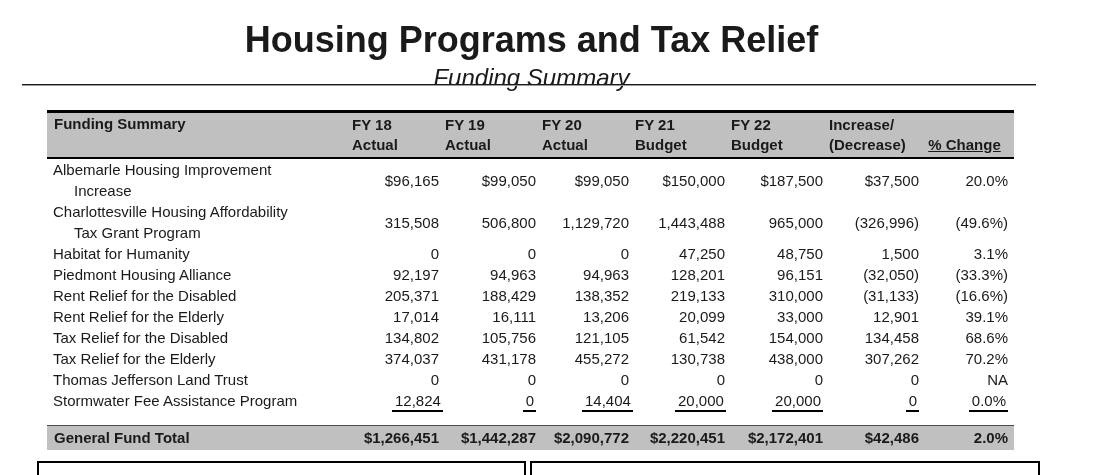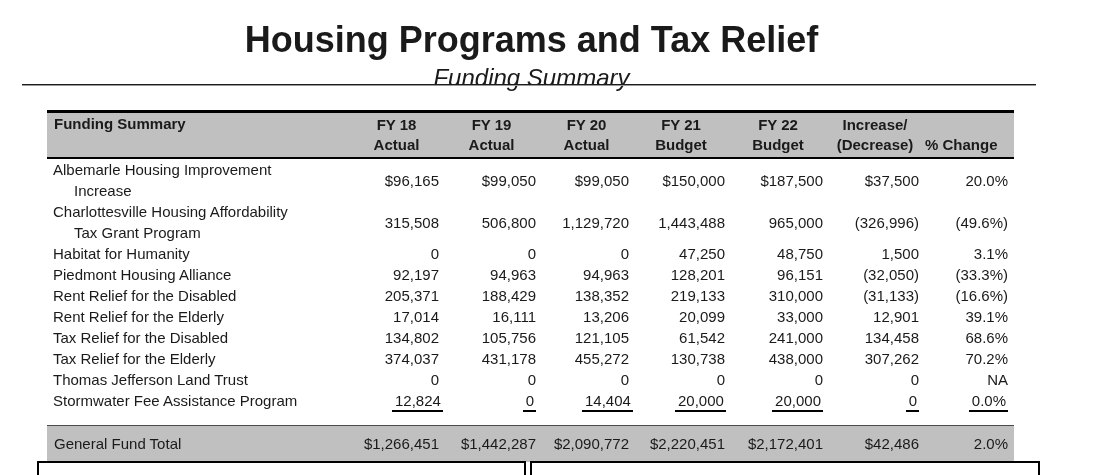--- a/index.html
+++ b/index.html
@@ -37,39 +37,39 @@
   thead th {
     background: var(--header-bg, #c0c0c0);
     border-top: 3px solid #000;
     border-bottom: 2px solid #000;
     font-weight: bold;
     vertical-align: top;
     height: 43px;
     padding: 2px 4px 2px 0;
   }
   thead th.h-label { text-align: left; padding-left: 7px; font-size: 15px; }
-  thead th .hline { display: block; text-align: center; line-height: 20px; height: 20px; }
-  thead th.h-pct .hline { text-align: left; padding-right: 6px; }
+  thead th .hline { display: block; text-align: left; line-height: 20px; height: 20px; }
+  thead th.h-pct .hline { text-align: center; padding-right: 6px; text-decoration: underline; }
 
   tbody td { vertical-align: middle; padding: 0; }
   td.name { text-align: left; padding-left: 6px; line-height: 21px; vertical-align: top; margin-top: 16px; }
   td.name .indent { padding-left: 21px; }
   td.num { text-align: right; padding-right: 6px; white-space: nowrap; }
   tr.two-line td { height: 42px; }
   tr.one-line td { height: 21px; }
 
   span.u { border-bottom: 2px solid #000; padding: 0 2px 1px 3px; margin-left: 40px; }
 
   tr.spacer td { height: 14px; }
 
   tr.total td {
     background: var(--total-bg, #c0c0c0);
     border-top: 1px solid #4a4a4a;
-    font-weight: normal;
-    height: 37px;
+    font-weight: bold;
+    height: 25px;
   }
   tr.total td.name { vertical-align: middle; padding-left: 7px; }
 
   
   .bottom-panel { position: absolute; top: 461px; height: 40px; border: 2px solid #000; background: #fff; }
   .bottom-panel.left  { left: 37px;  width: 489px; }
   .bottom-panel.right { left: 530px; width: 510px; }
 </style>
 </head>
 <body>
@@ -204,21 +204,21 @@
             <td class="num"><span>39.1%</span></td>
           </tr>
           <tr class="one-line">
             <td class="name">
               <div>Tax Relief for the Disabled</div>
             </td>
             <td class="num"><span>134,802</span></td>
             <td class="num"><span>105,756</span></td>
             <td class="num"><span>121,105</span></td>
             <td class="num"><span>61,542</span></td>
-            <td class="num"><span>241,000</span></td>
+            <td class="num"><span>154,000</span></td>
             <td class="num"><span>134,458</span></td>
             <td class="num"><span>68.6%</span></td>
           </tr>
           <tr class="one-line">
             <td class="name">
               <div>Tax Relief for the Elderly</div>
             </td>
             <td class="num"><span>374,037</span></td>
             <td class="num"><span>431,178</span></td>
             <td class="num"><span>455,272</span></td>

